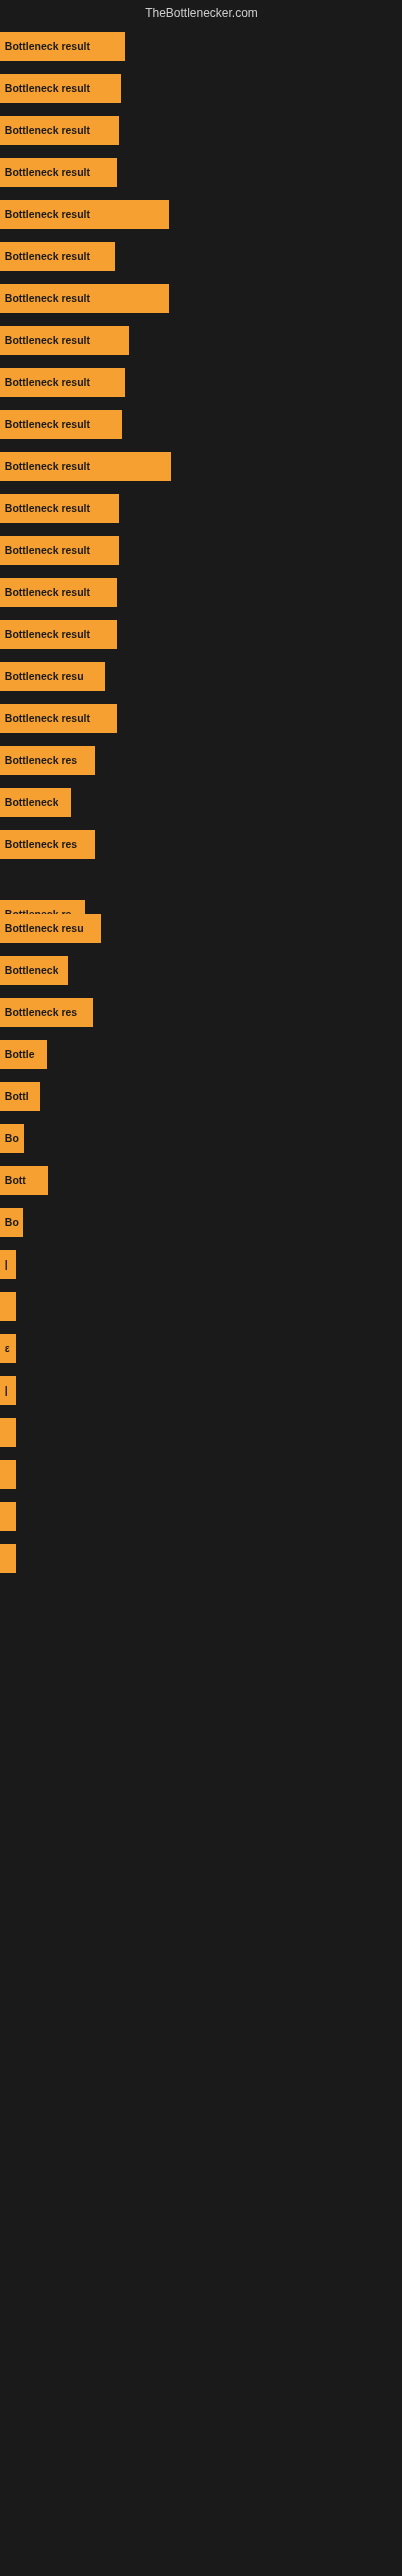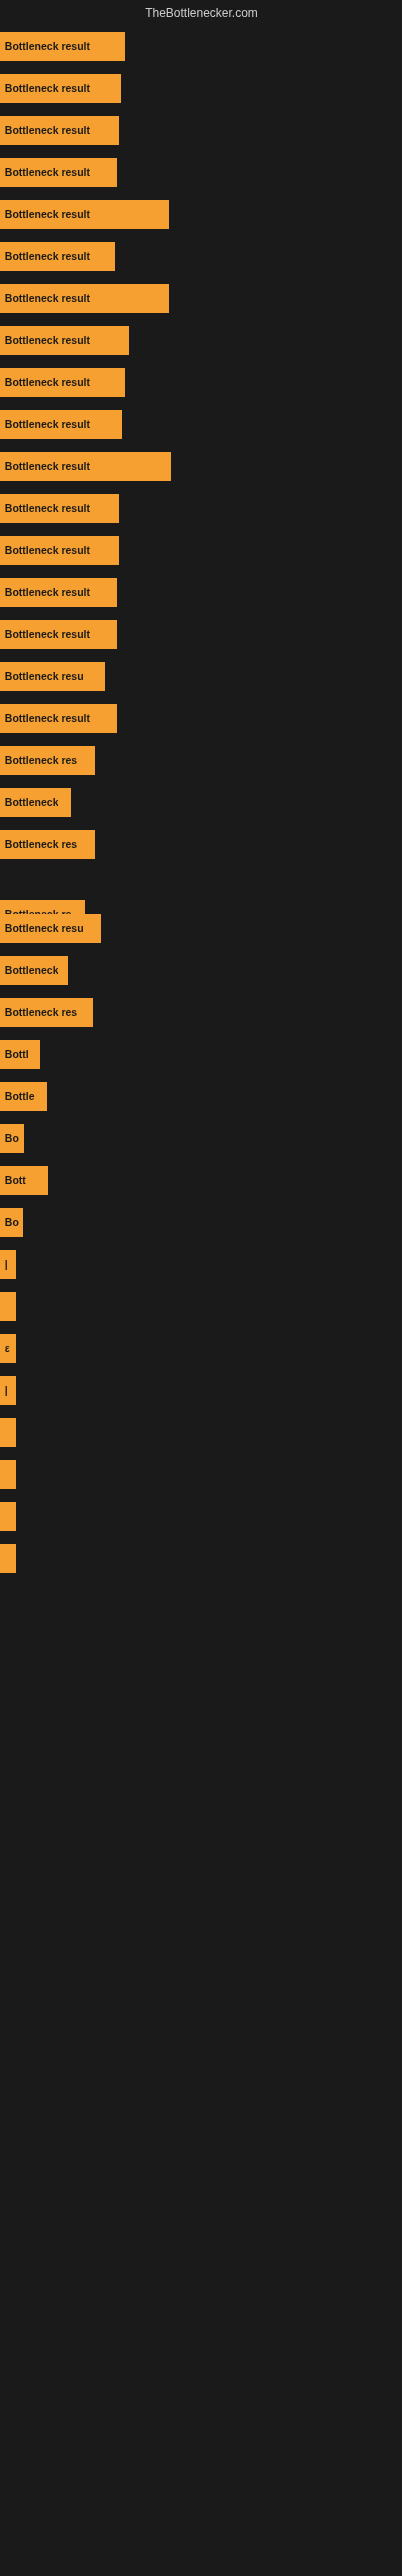--- a/index.html
+++ b/index.html
@@ -167,30 +167,30 @@
       <div class="bar" style="width: 68px;">
         <span class="bar-label">Bottleneck</span>
       </div>
     </div>
     <div class="bar-container">
       <div class="bar" style="width: 93px;">
         <span class="bar-label">Bottleneck res</span>
       </div>
     </div>
     <div class="bar-container">
+      <div class="bar" style="width: 47px;">
+        <span class="bar-label">Bottle</span>
+      </div>
+    </div>
+    <div class="bar-container">
       <div class="bar" style="width: 40px;">
         <span class="bar-label">Bottl</span>
       </div>
     </div>
     <div class="bar-container">
-      <div class="bar" style="width: 47px;">
-        <span class="bar-label">Bottle</span>
-      </div>
-    </div>
-    <div class="bar-container">
       <div class="bar" style="width: 24px;">
         <span class="bar-label">Bo</span>
       </div>
     </div>
     <div class="bar-container">
       <div class="bar" style="width: 48px;">
         <span class="bar-label">Bott</span>
       </div>
     </div>
     <div class="bar-container">

